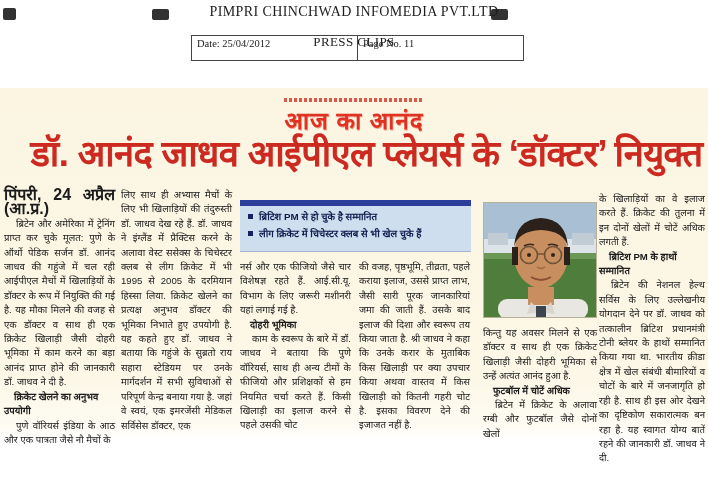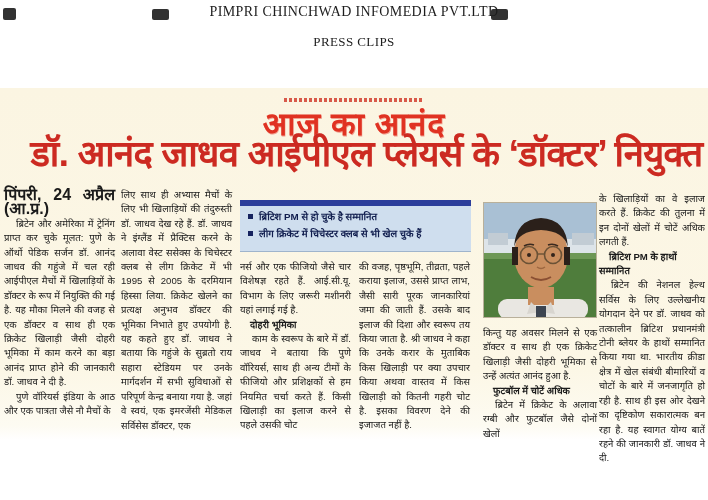--- a/index.html
+++ b/index.html
@@ -20,21 +20,21 @@
   
   .artifact { position:absolute; background:#1c1c1c; border-radius:2px; opacity:0.9; }
 
   
   .clip { position:absolute; top:88px; left:0; width:708px; height:352px;
     background:linear-gradient(180deg,#fbf5e2 0%, #fcf7e6 80%, #fdfbf2 96%, #ffffff 100%); }
 
   .masthead { position:absolute; top:2px; left:0; width:708px; text-align:center; }
   .masthead .tagline { display:inline-block; width:140px; height:4px; margin-bottom:2px;
     background:repeating-linear-gradient(90deg,#d85a4a 0 3px, rgba(0,0,0,0) 3px 5px); }
-  .masthead .mast-title { font-size:32px; font-weight:bold; color:#e03222;
+  .masthead .mast-title { font-size:24px; font-weight:bold; color:#e03222;
     text-shadow:0.6px 0.6px 0 #f0a090; letter-spacing:1px; line-height:1.05;margin-top:48px; }
 
   .headline { position:absolute; top:44px; left:0; width:708px; text-align:center;
     font-size:36px; font-weight:bold; color:#cc2a21; letter-spacing:-0.5px; line-height:1.2;
     text-shadow:0.4px 0.4px 0 #e8a59a; white-space:nowrap;padding-left:25px; }
 
   
   .col { position:absolute; width:111px; font-size:9.6px; line-height:14.4px; color:#1b1b1b;
     text-align:justify; }
   .col p { text-align:justify; }
@@ -64,20 +64,24 @@
     <div class="dept">PRESS CLIPS</div>
   </div>
 
   <div class="artifact" style="left:3px;top:8px;width:13px;height:12px;"></div>
   <div class="artifact" style="left:152px;top:9px;width:17px;height:11px;"></div>
   <div class="artifact" style="left:491px;top:9px;width:17px;height:11px;"></div>
   <div class="artifact" style="left:0px;top:135px;width:5px;height:14px;"></div>
 
   <table class="meta-table">
     <tbody>
+    <tr>
+      <td>Date: 25/04/2012</td>
+      <td>Page No. 11</td>
+    </tr>
   </tbody>
     </table>
 
   <div class="clip">
 
     <div class="masthead">
       <span class="tagline"></span><br>
       <span class="mast-title">आज का आनंद</span>
     </div>
 
@@ -120,20 +124,21 @@
         <path d="M47 74 q10 6 20 0" stroke="#8a4f33" stroke-width="1.8" fill="none"></path>
         <path d="M47 99 l10 10 l-14 2 Z" fill="#d8d5cf"></path>
         <path d="M67 99 l-10 10 l14 2 Z" fill="#d8d5cf"></path>
         <rect x="52" y="103" width="10" height="13" fill="#3c4450"></rect>
       </svg>
     </div>
 
     <div class="col" style="left:4px; top:100px;">
       <p class="dateline">पिंपरी, 24 अप्रैल (आ.प्र.)</p>
       <p class="indent">ब्रिटेन और अमेरिका में ट्रेनिंग प्राप्त कर चुके मूलत: पुणे के ऑर्थो पेडिक सर्जन डॉ. आनंद जाधव की गहुंजे में चल रही आईपीएल मैचों में खिलाड़ियों के डॉक्टर के रूप में नियुक्ति की गई है. यह मौका मिलने की वजह से एक डॉक्टर व साथ ही एक क्रिकेट खिलाड़ी जैसी दोहरी भूमिका में काम करने का बड़ा आनंद प्राप्त होने की जानकारी डॉ. जाधव ने दी है.</p>
+      <p class="subhead">क्रिकेट खेलने का अनुभव उपयोगी</p>
       <p class="indent">पुणे वॉरियर्स इंडिया के आठ और एक पात्रता जैसे नौ मैचों के</p>
     </div>
 
     <div class="col" style="left:121px; top:100px;">
       <p>लिए साथ ही अभ्यास मैचों के लिए भी खिलाड़ियों की तंदुरुस्ती डॉ. जाधव देख रहे हैं. डॉ. जाधव ने इंग्लैंड में प्रैक्टिस करने के अलावा वेस्ट ससेक्स के चिचेस्टर क्लब से लीग क्रिकेट में भी 1995 से 2005 के दरमियान हिस्सा लिया. क्रिकेट खेलने का प्रत्यक्ष अनुभव डॉक्टर की भूमिका निभाते हुए उपयोगी है. यह कहते हुए डॉ. जाधव ने बताया कि गहुंजे के सुब्रतो राय सहारा स्टेडियम पर उनके मार्गदर्शन में सभी सुविधाओं से परिपूर्ण केन्द्र बनाया गया है. जहां वे स्वयं, एक इमरजेंसी मेडिकल सर्विसेस डॉक्टर, एक</p>
     </div>
 
     <div class="col" style="left:240px; top:172px;">
       <p>नर्स और एक फीजियो जैसे चार विशेषज्ञ रहते हैं. आई.सी.यू. विभाग के लिए जरूरी मशीनरी यहां लगाई गई है.</p>
       <p class="subhead">दोहरी भूमिका</p>

